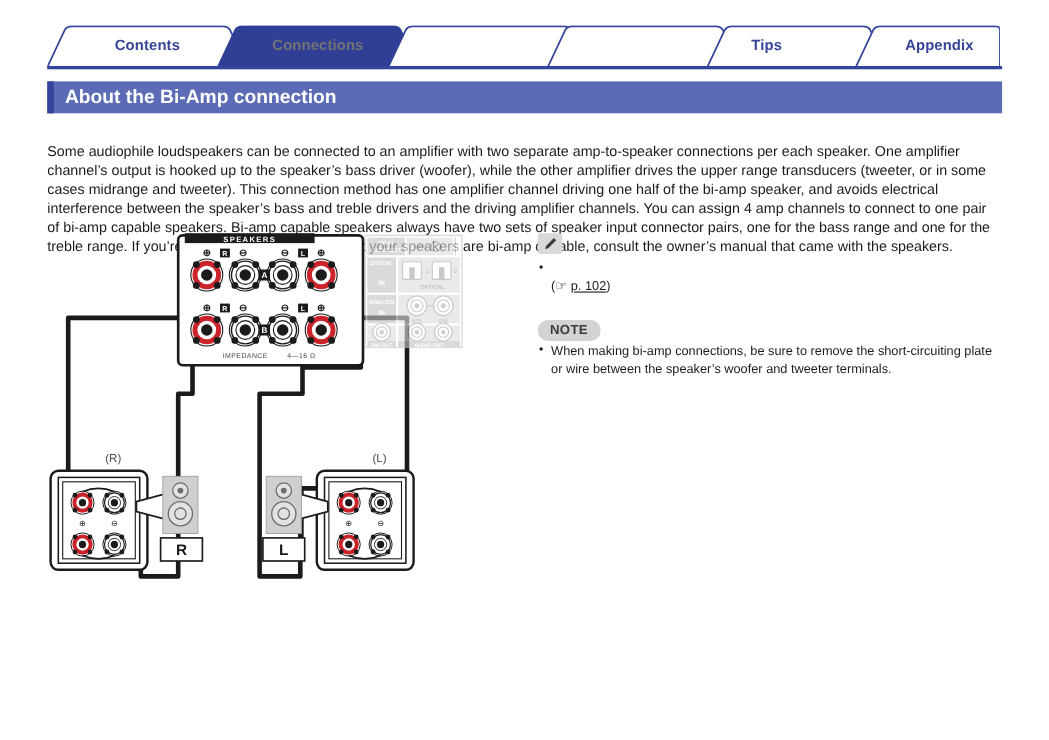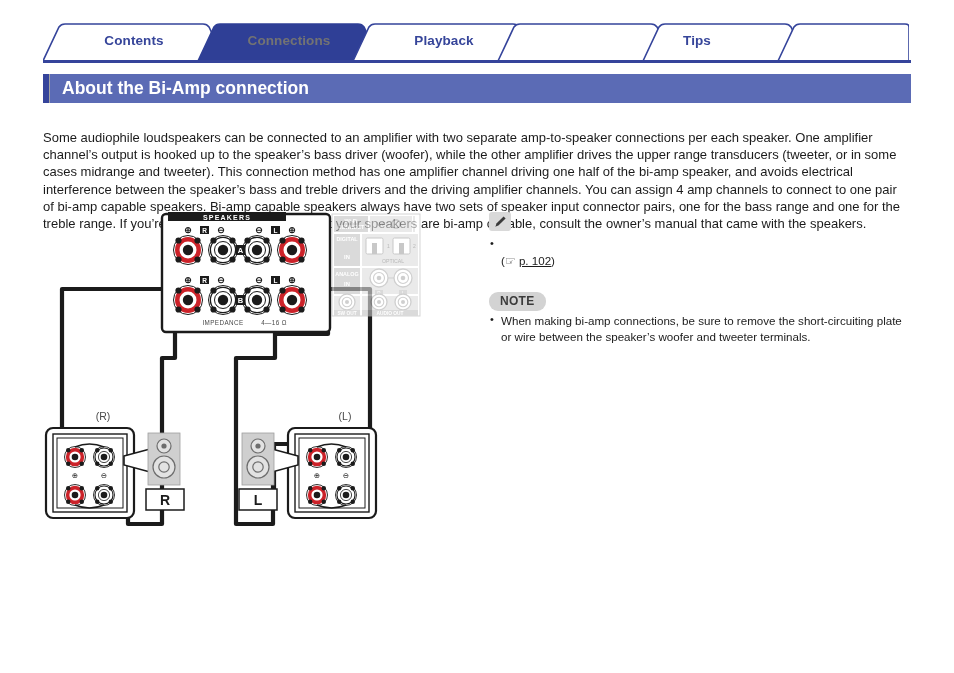--- a/index.html
+++ b/index.html
@@ -41,21 +41,21 @@
     width: 868px; height: 3px;
     background: #35449b;
   }
 
   
   #section-title {
     position: absolute;
     left: 43px; top: 74px;
     width: 868px; height: 29px;
     background: #5b6bb5;
-    border-left: 7px solid #a3a3a3;
+    border-left: 4px solid #a3a3a3;
     display: flex;
     align-items: center;
     padding-left: 12px;
     color: #ffffff;
     font-size: 17.5px;
     font-weight: bold;
   }
   #section-title-accent {
     position: absolute;
     left: 43px; top: 74px;
@@ -150,22 +150,22 @@
       <path d="M310,38 L326,4 Q328,1 332,1 L470,1 Q474,1 476,4 L492,38 Z" fill="#ffffff" stroke="#35449b" stroke-width="1.6"></path>
 
       <path d="M455,38 L471,4 Q473,1 477,1 L608,1 Q612,1 614,4 L630,38 Z" fill="#ffffff" stroke="#35449b" stroke-width="1.6"></path>
 
       <path d="M600,38 L616,4 Q618,1 622,1 L742,1 Q746,1 748,4 L764,38 Z" fill="#ffffff" stroke="#35449b" stroke-width="1.6"></path>
 
       <path d="M735,38 L751,4 Q753,1 757,1 L862,1 Q866,1 866,4 L866,38 Z" fill="#ffffff" stroke="#35449b" stroke-width="1.6"></path>
     </svg>
     <div class="tab-label" style="left:21px; width:140px;"><span>Contents</span></div>
     <div class="tab-label active" style="left:176px; width:140px;"><span>Connections</span></div>
-    <div class="tab-label" style="left:331px; width:140px;"><span>Playback</span></div>
     <div class="tab-label" style="left:593px; width:122px;"><span>Tips</span></div>
+    <div class="tab-label" style="left:756px; width:110px;"><span>Appendix</span></div>
   </div>
   <div id="tabrule"></div>
 
   <div id="section-title">
     <span>About the Bi-Amp connection</span>
   </div>
   <div id="section-title-accent"></div>
 
   <div id="body-text">Some audiophile loudspeakers can be connected to an amplifier with two separate amp-to-speaker connections per each speaker. One amplifier channel’s output is hooked up to the speaker’s bass driver (woofer), while the other amplifier drives the upper range transducers (tweeter, or in some cases midrange and tweeter). This connection method has one amplifier channel driving one half of the bi-amp speaker, and avoids electrical interference between the speaker’s bass and treble drivers and the driving amplifier channels. You can assign 4 amp channels to connect to one pair of bi-amp capable speakers. Bi-amp capable speakers always have two sets of speaker input connector pairs, one for the bass range and one for the treble range. If you’re unsure about whether or not your speakers are bi-amp capable, consult the owner’s manual that came with the speakers.</div>
 

